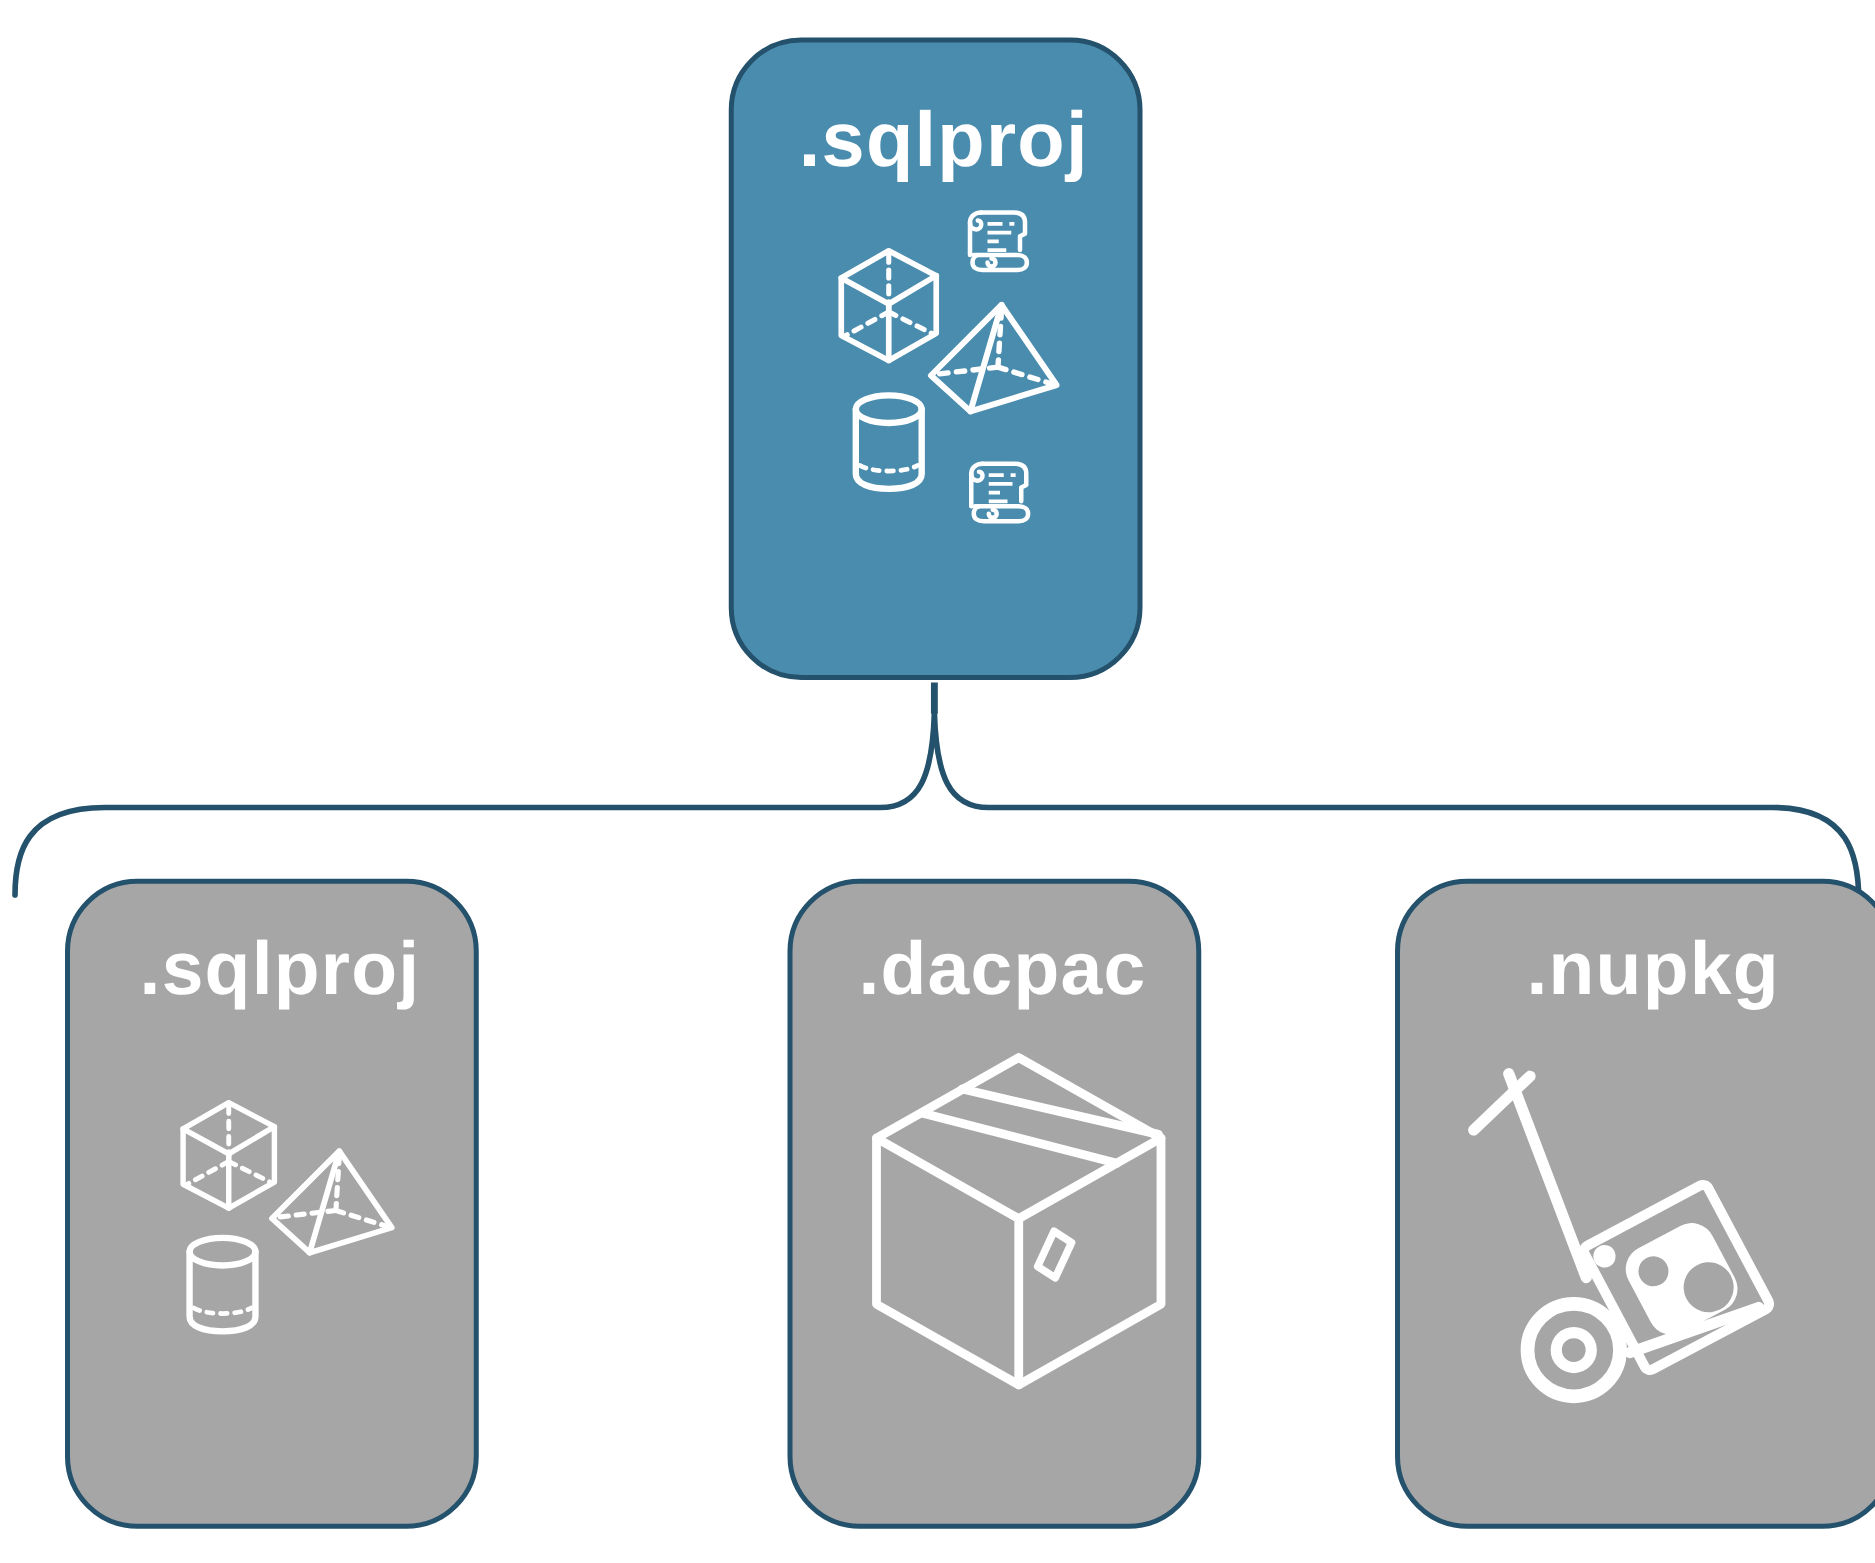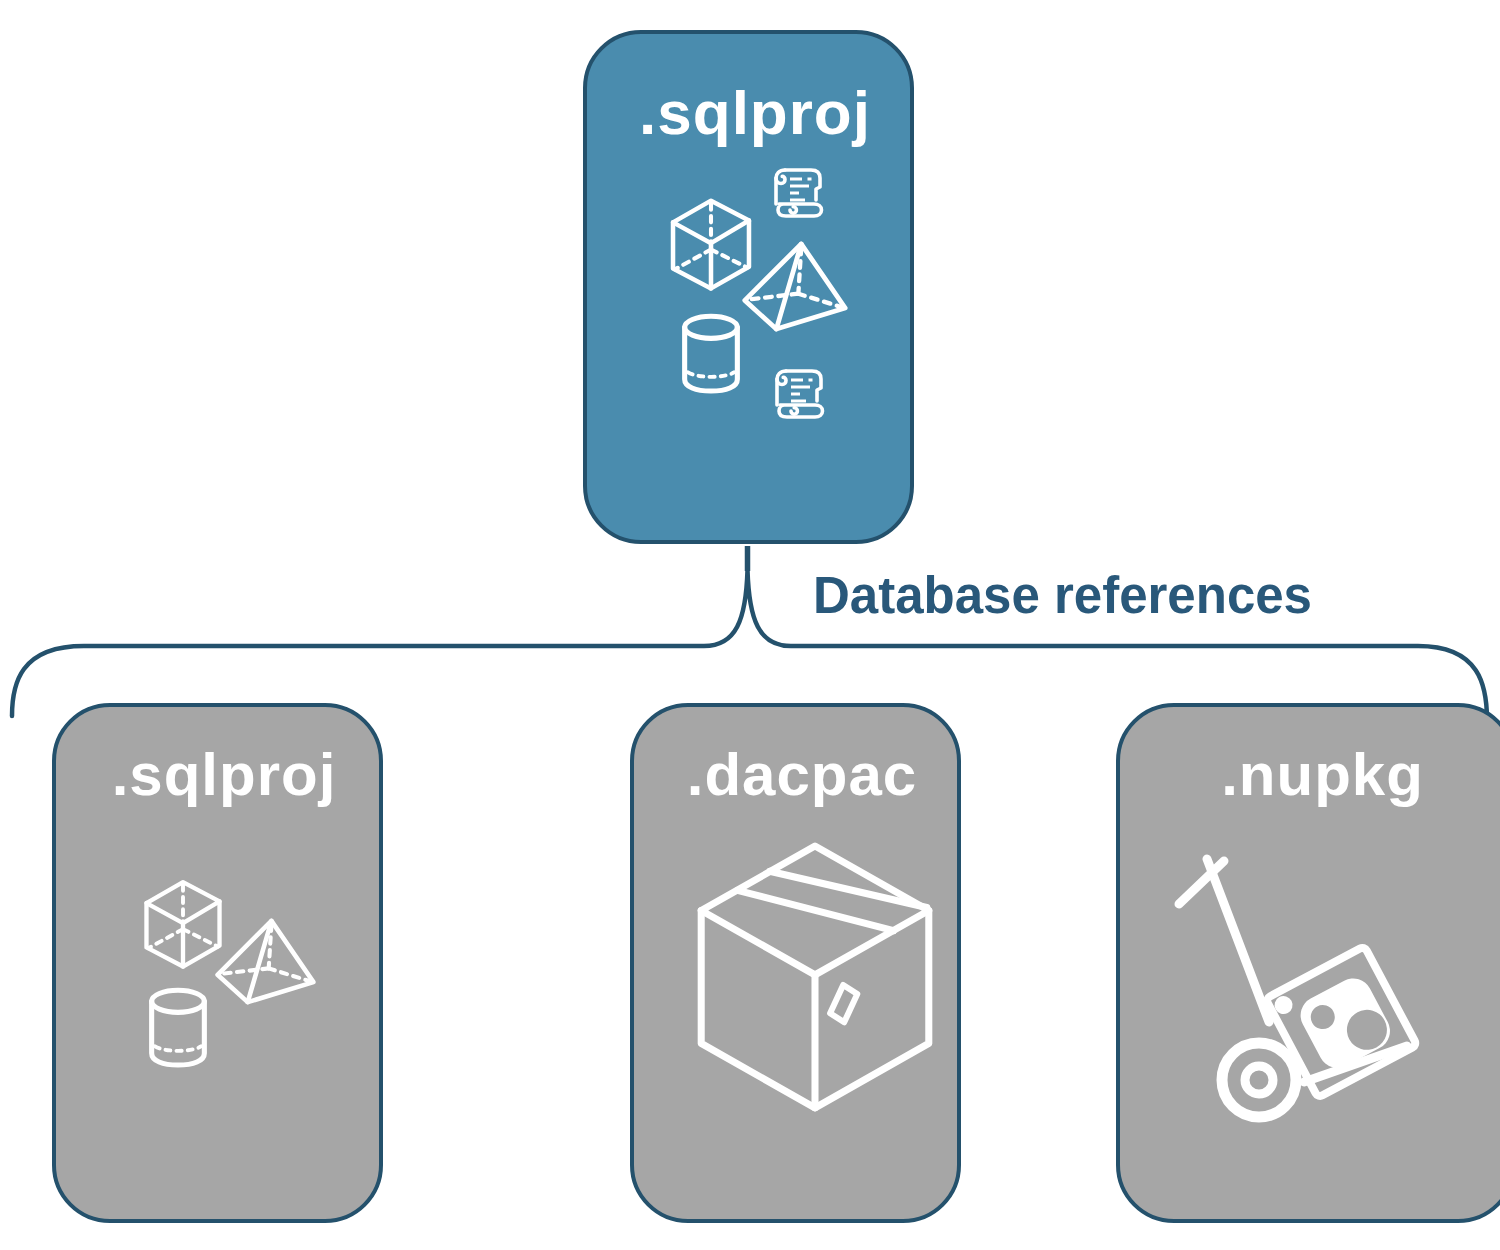--- a/index.html
+++ b/index.html
@@ -34,21 +34,20 @@
 <body>
 
 <div class="canvas">
 
   <svg class="overlay" viewBox="0 0 1500 1250" xmlns="http://www.w3.org/2000/svg">
     <path d="M747.5 546 L747.5 571" stroke="#24516C" stroke-width="5.5" fill="none"></path>
     <path d="M12 716 C12 684 20 646 84 646 L704 646 C736 646 746 620 747.5 570
              C749 620 759 646 791 646 L1418 646 C1480 646 1487 686 1487 720" stroke="#24516C" stroke-width="4.5" fill="none" stroke-linecap="round"></path>
   </svg>
 
-  <div class="dbref-label">Database references</div>
 
   <div class="card root" id="card-sqlproj-root">
     <div class="card-title">.sqlproj</div>
 
     <svg class="icon" style="left:78px;top:154px" width="92" height="104" viewBox="0 0 100 115">
       <g class="stroke-ico" stroke-width="5">
         <path d="M50 14 L8 38 L50 61 L92 36 Z"></path>
         <path d="M8 38 V89 L50 111 L92 87 V36"></path>
         <path d="M50 61 V111"></path>
         <g stroke-width="4.5" stroke-dasharray="7 7">

